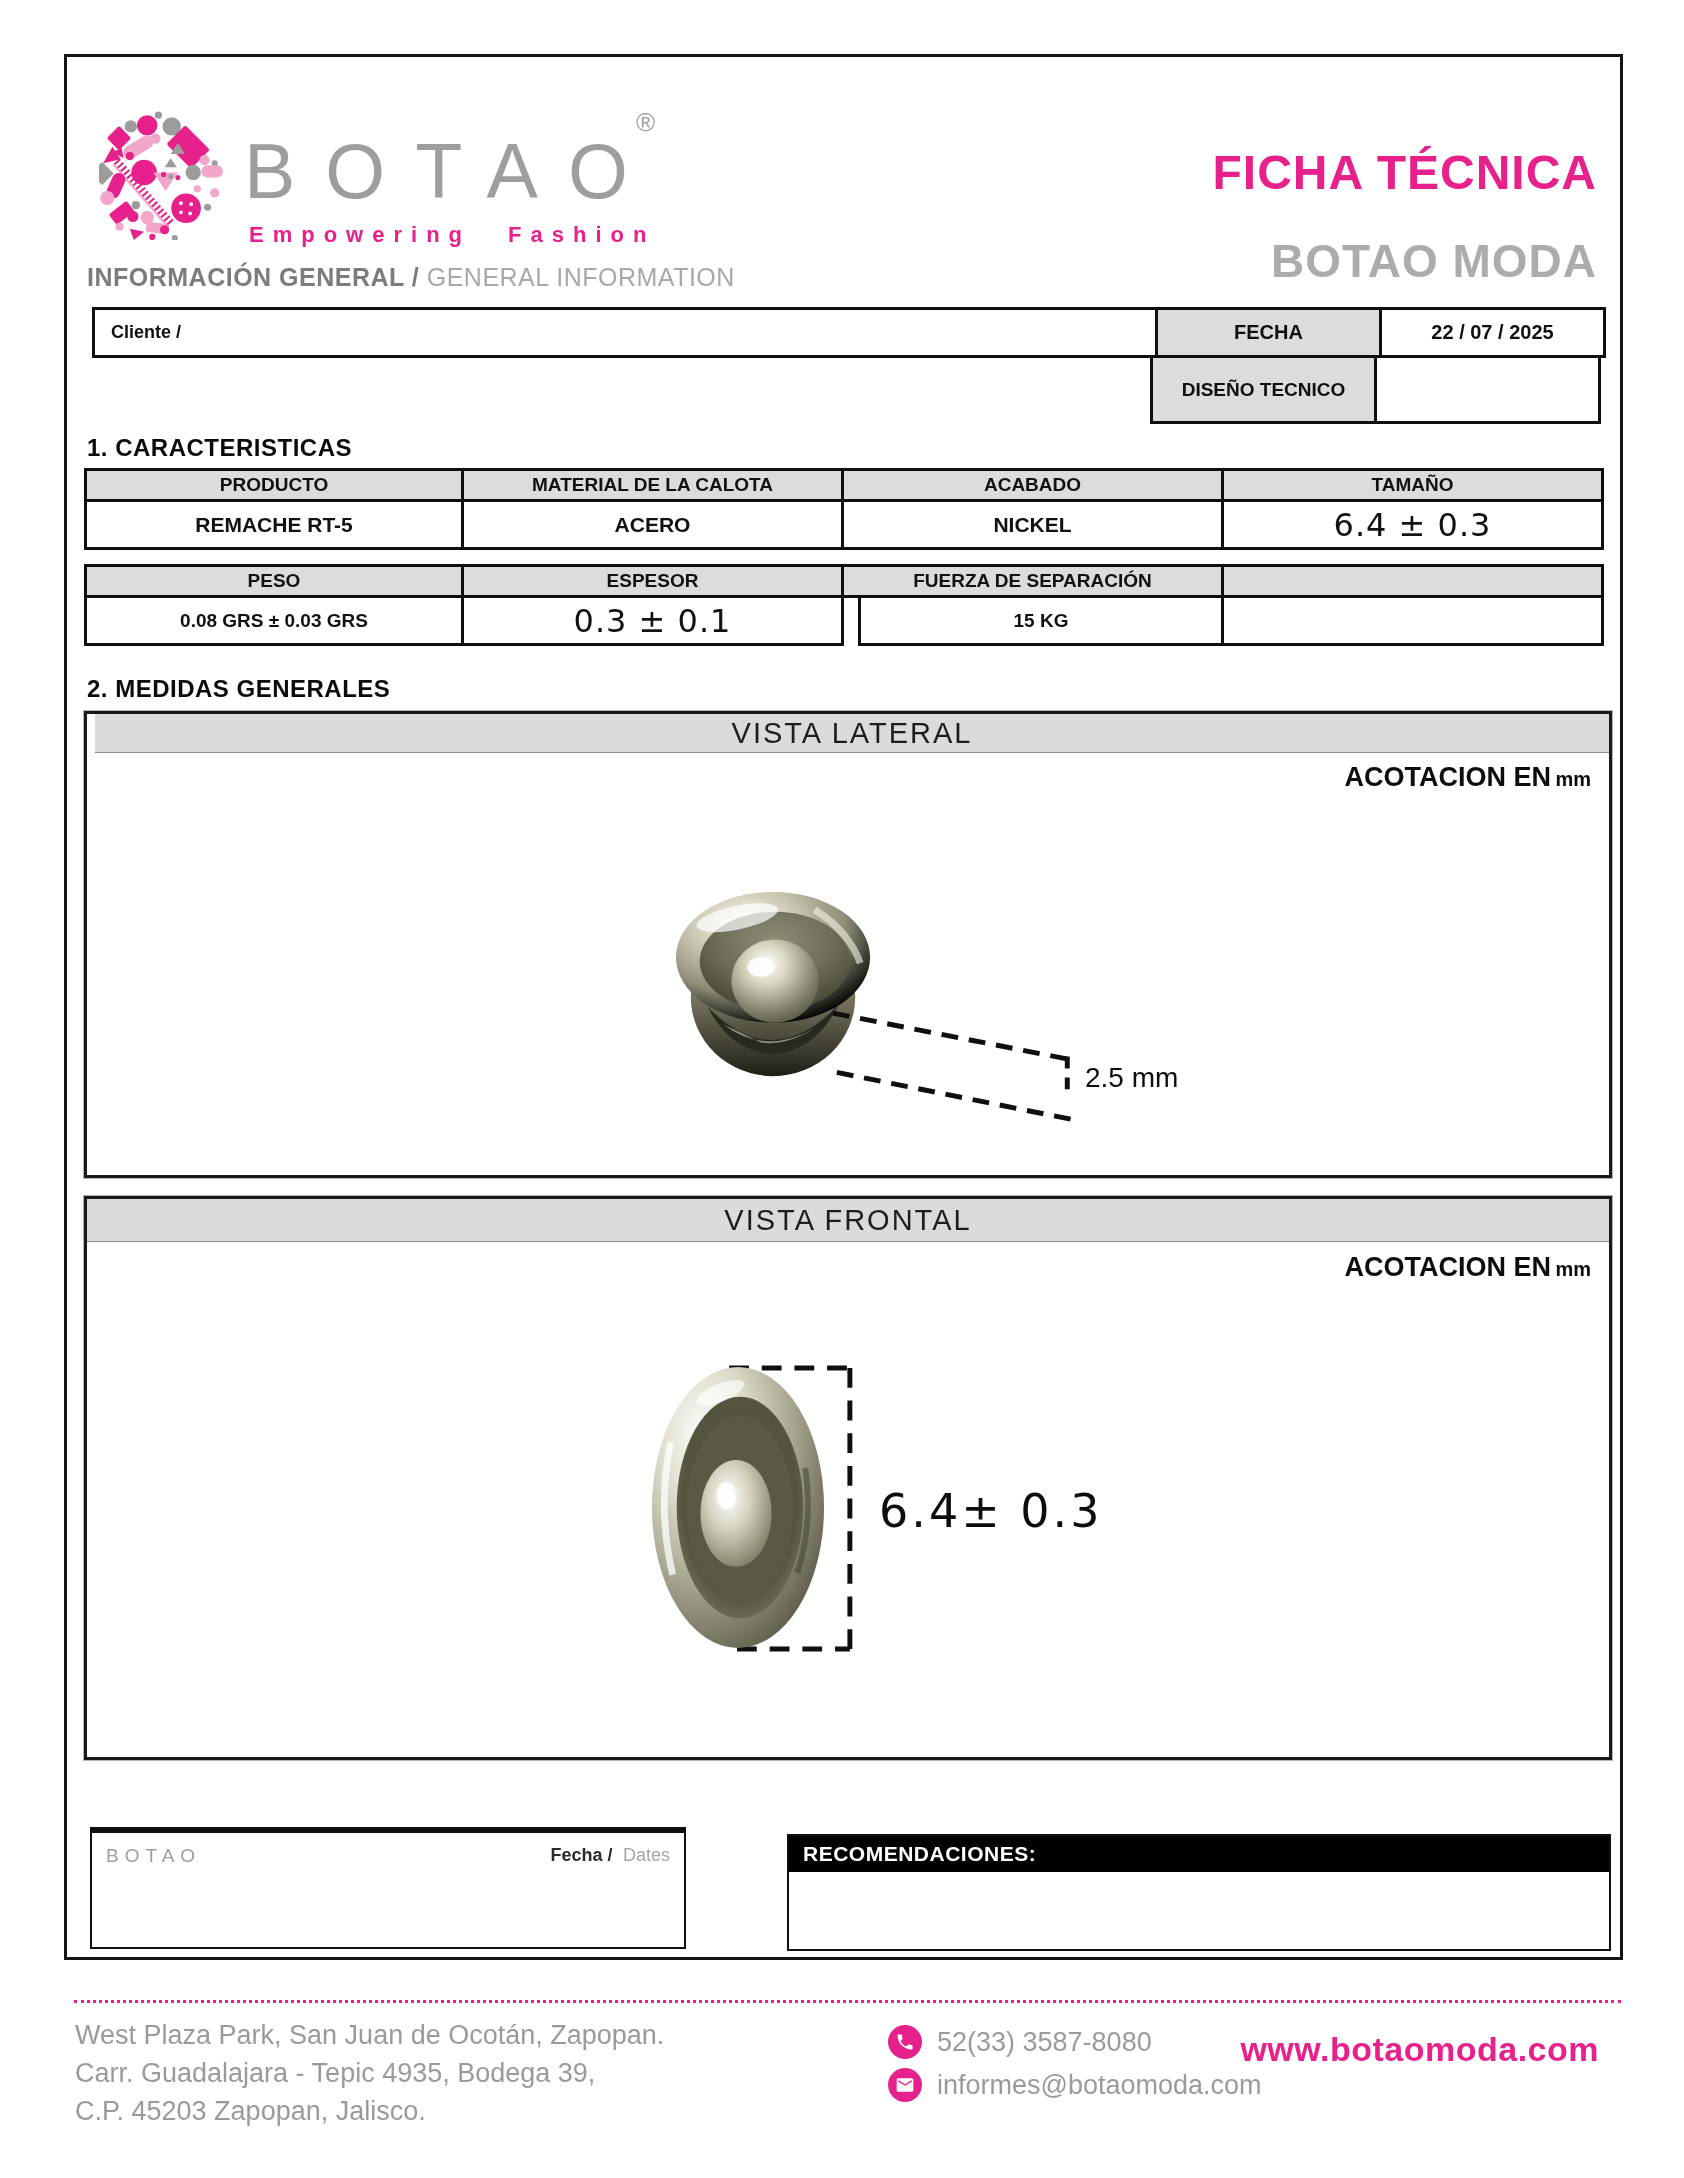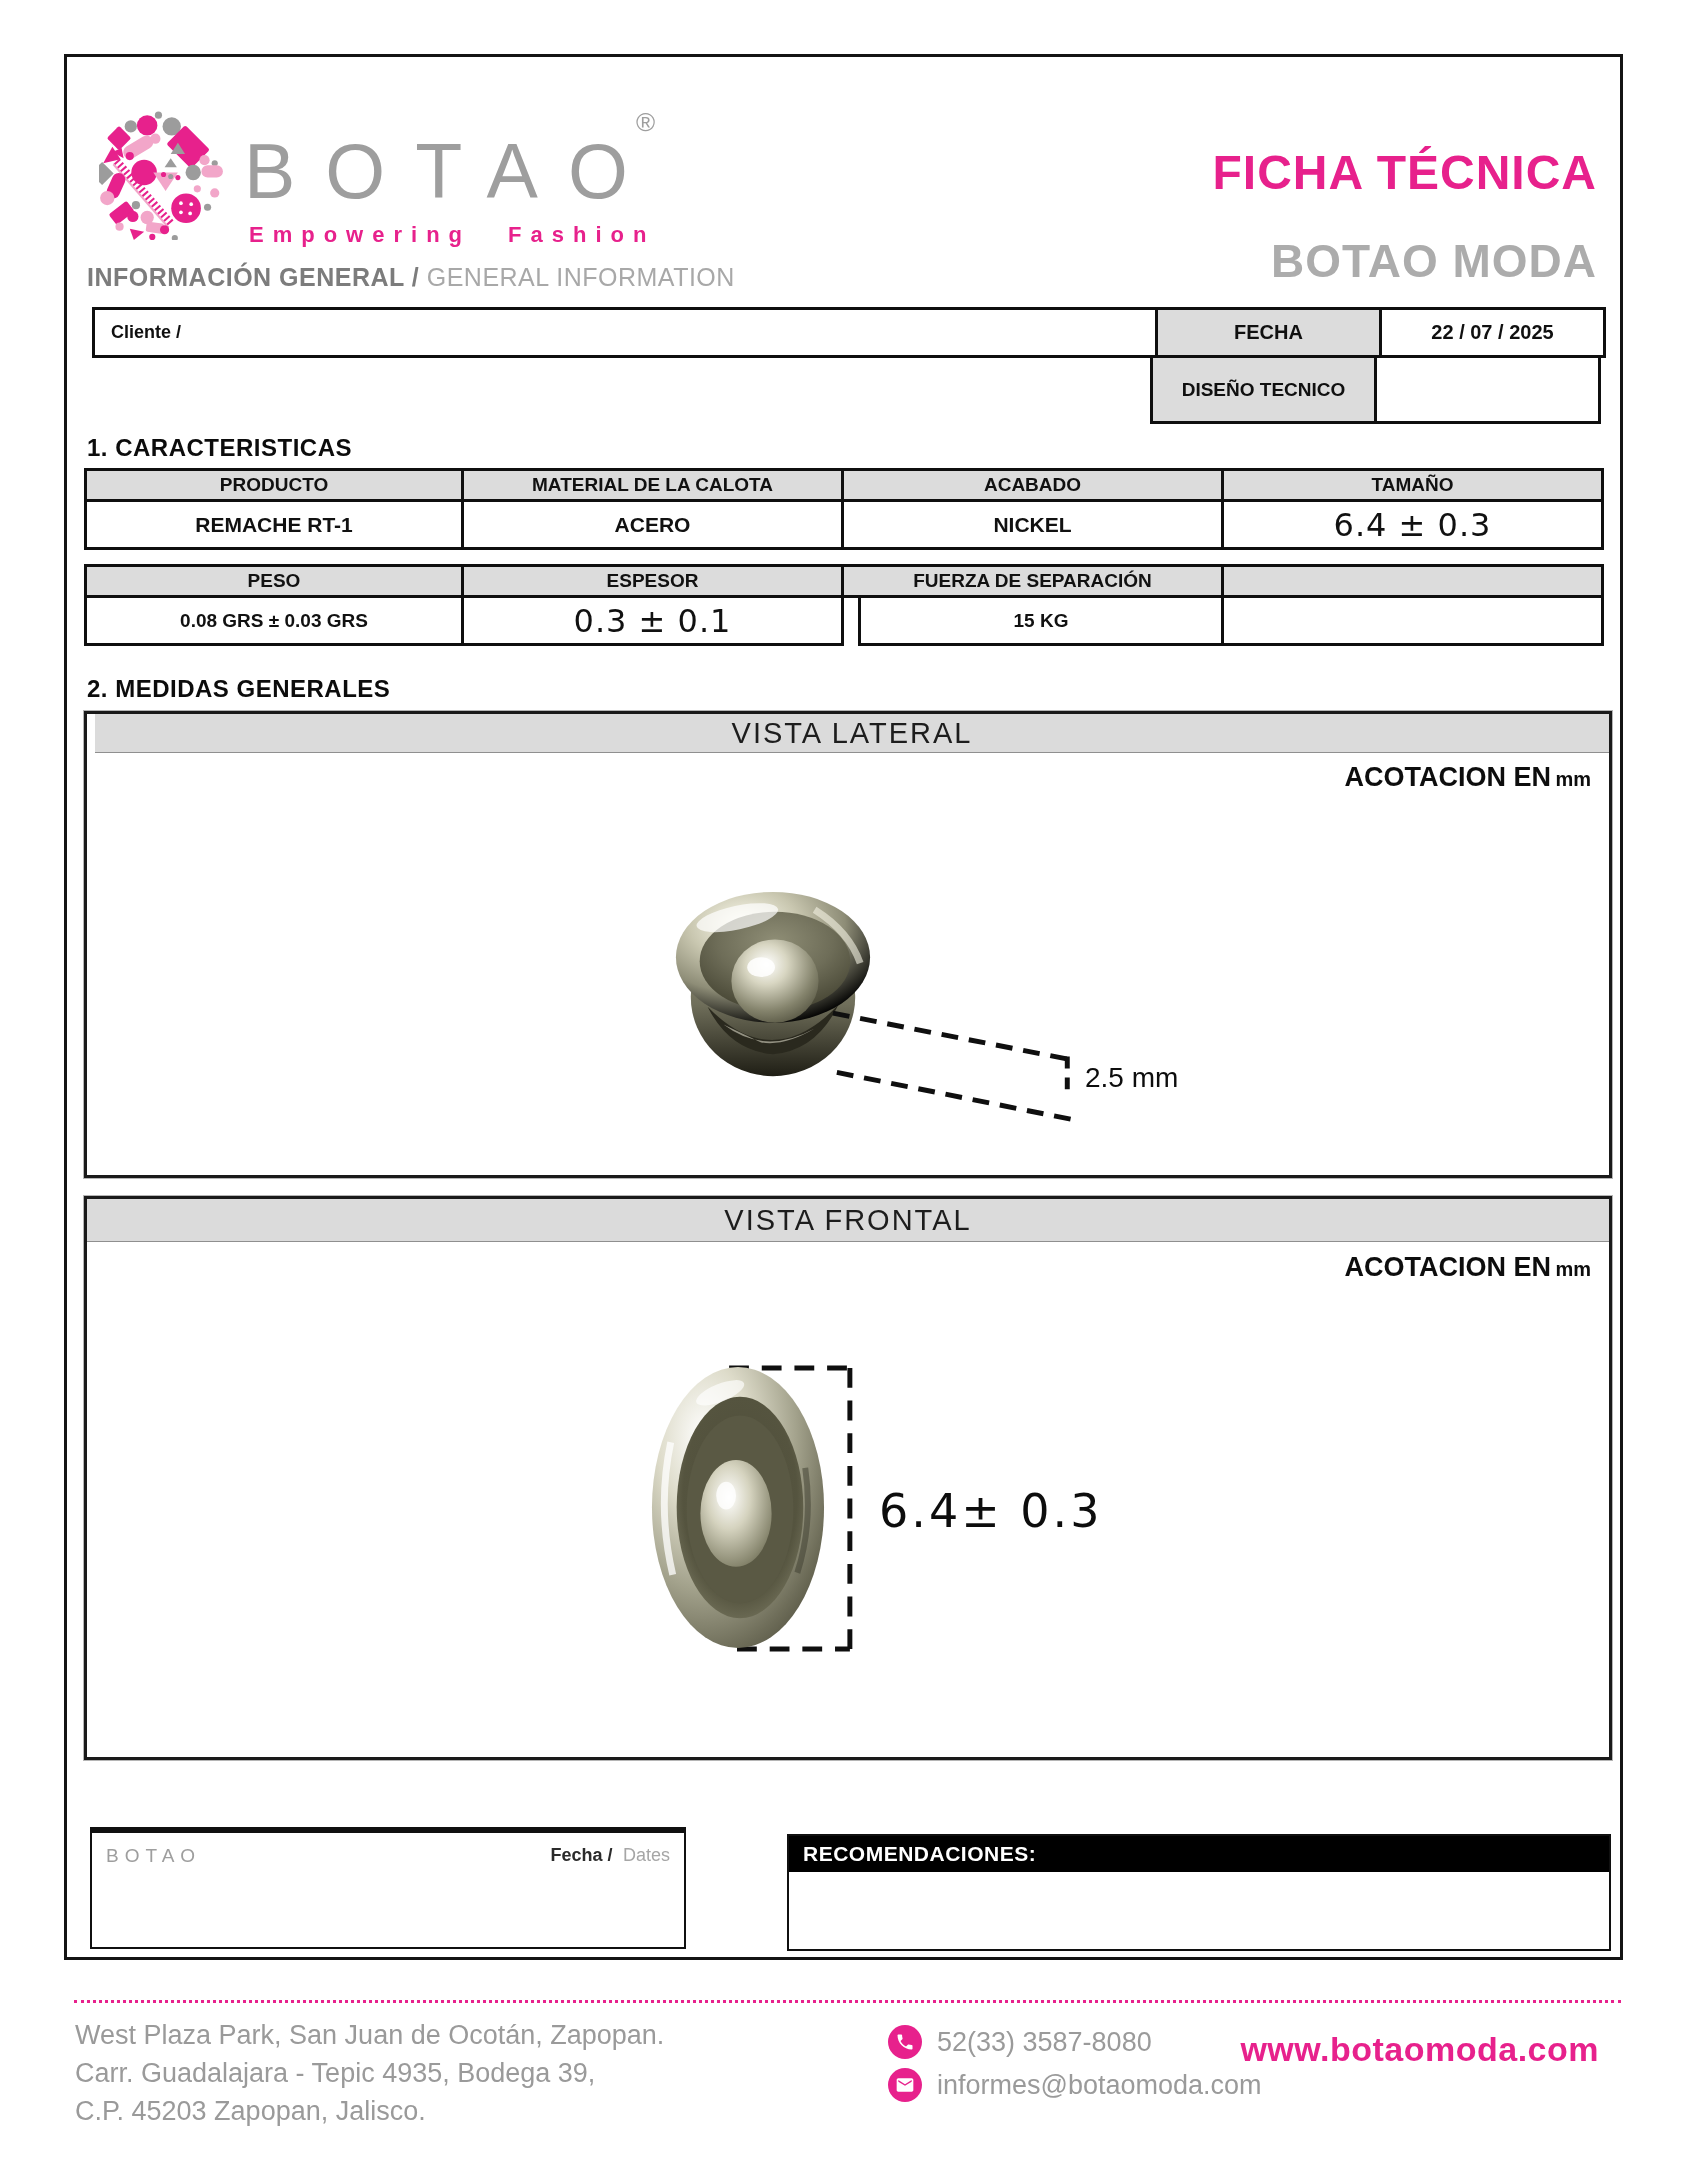--- a/index.html
+++ b/index.html
@@ -159,21 +159,21 @@
     </div>
   </div>
 
   <div class="abs sec-title" style="left:87px;top:434px;">1. CARACTERISTICAS</div>
 
   <div class="abs ctable" style="top:468px;">
     <div class="cell hd">PRODUCTO</div>
     <div class="cell hd">MATERIAL DE LA CALOTA</div>
     <div class="cell hd">ACABADO</div>
     <div class="cell hd">TAMAÑO</div>
-    <div class="cell vl">REMACHE RT-1</div>
+    <div class="cell vl">REMACHE RT-5</div>
     <div class="cell vl">ACERO</div>
     <div class="cell vl">NICKEL</div>
     <div class="cell vl thin">6.4 ± 0.3</div>
   </div>
 
   <div class="abs ctable" style="top:564px;">
     <div class="cell hd">PESO</div>
     <div class="cell hd">ESPESOR</div>
     <div class="cell hd">FUERZA DE SEPARACIÓN</div>
     <div class="cell hd"></div>

